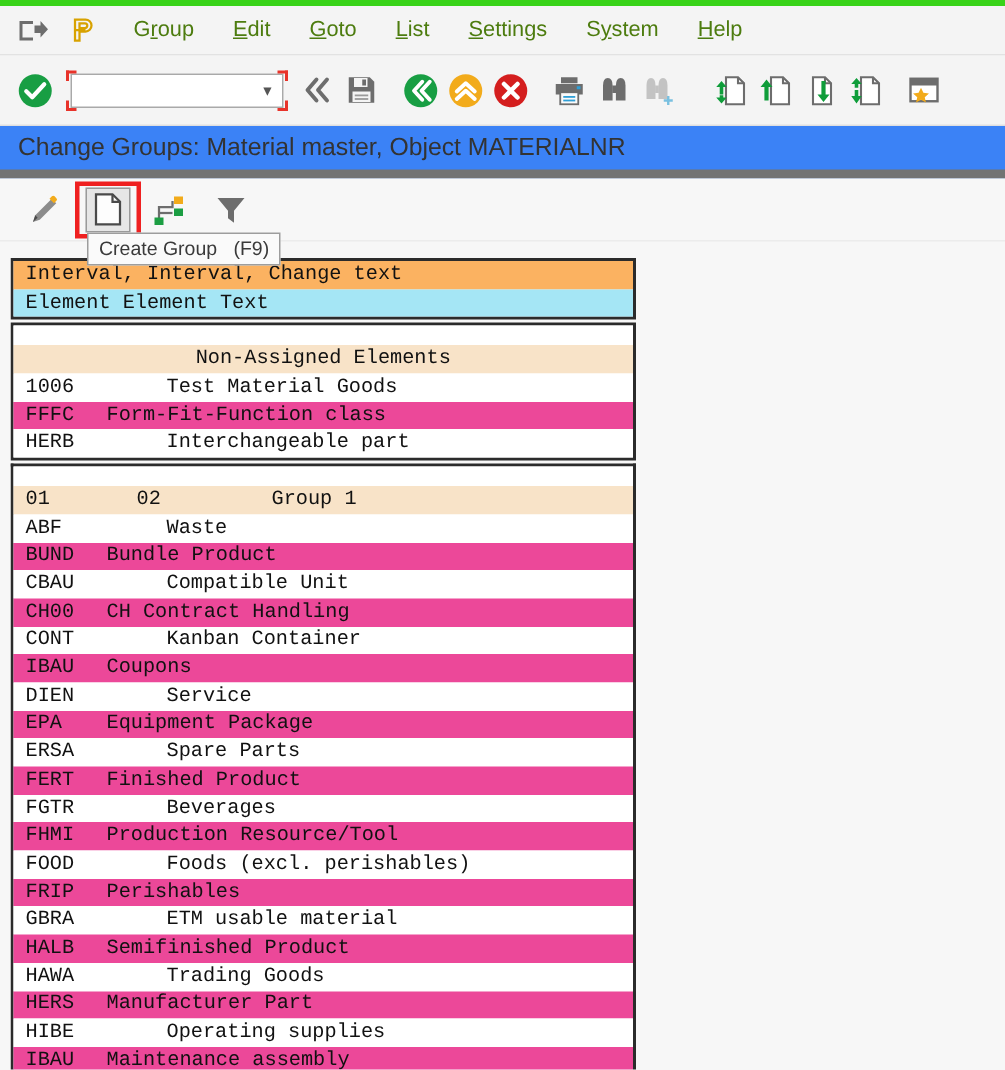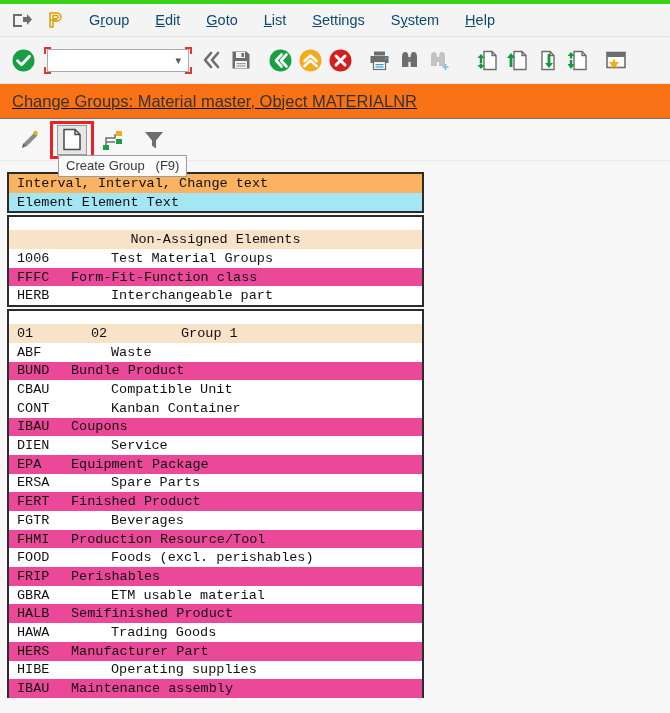--- a/index.html
+++ b/index.html
@@ -22,21 +22,21 @@
     border-bottom: 1px solid #e2e2e2;
     padding-left: 8px;
   }
   .menu-sys-icon {
     width: 28px; height: 22px;
     display: flex; align-items: center; justify-content: center;
     margin-right: 6px;
   }
   .menu-item {
     font-size: 14.5px;
-    color: #0c4a6e;
+    color: #4d7c0f;
     padding: 2px 13px;
     white-space: nowrap;
     cursor: default;
   }
   .menu-item u { text-decoration: underline; }
 
   
   .toolbar {
     height: 47px;
     background: #f4f4f4;
@@ -68,25 +68,24 @@
   .cmdfield .cr { position: absolute; width: 7px; height: 7px; }
   .cmdfield .cr.tl { left: 0; top: 0; border-left: 2px solid #e8332a; border-top: 2px solid #e8332a; }
   .cmdfield .cr.tr { right: 0; top: 0; border-right: 2px solid #e8332a; border-top: 2px solid #e8332a; }
   .cmdfield .cr.bl { left: 0; bottom: 0; border-left: 2px solid #e8332a; border-bottom: 2px solid #e8332a; }
   .cmdfield .cr.br { right: 0; bottom: 0; border-right: 2px solid #e8332a; border-bottom: 2px solid #e8332a; }
   .tb-gap { width: 9px; flex: none; }
 
   
   .titlebar {
     height: 35px;
-    background: #f97316;
+    background: #3b82f6;
     display: flex; align-items: center;
     padding-left: 12px;
-    border-bottom: 1px solid #737373;
-    text-decoration: underline;
+    border-bottom: 6px solid #737373;
   }
   .titlebar .t {
     font-size: 16.5px; color: #333;
   }
 
   
   .apptoolbar {
     height: 42px;
     background: #f7f7f7;
     display: flex; align-items: center;
@@ -387,37 +386,38 @@
       <span class="full">Element Element Text</span>
     </div>
   </div>
 
   <div class="panel second">
     <div class="row spacer"></div>
     <div class="row hdr-peach">
       <span>Non-Assigned Elements</span>
     </div>
     <div id="na-rows">
-        <div class="row odd"><span class="c-key">1006</span><span class="c-txt">Test Material Groups</span></div>
+        <div class="row odd"><span class="c-key">1006</span><span class="c-txt">Test Material Goods</span></div>
         <div class="row even"><span class="c-key">FFFC</span><span class="c-txt">Form-Fit-Function class</span></div>
         <div class="row odd"><span class="c-key">HERB</span><span class="c-txt">Interchangeable part</span></div>
       </div>
   </div>
 
   <div class="panel third">
     <div class="row spacer"></div>
     <div class="row hdr-peach2">
       <span class="grp-a">01</span>
       <span class="grp-b">02</span>
       <span class="grp-c">Group 1</span>
     </div>
     <div id="grp-rows">
         <div class="row odd"><span class="c-key">ABF</span><span class="c-txt">Waste</span></div>
         <div class="row even"><span class="c-key">BUND</span><span class="c-txt">Bundle Product</span></div>
         <div class="row odd"><span class="c-key">CBAU</span><span class="c-txt">Compatible Unit</span></div>
+        <div class="row even"><span class="c-key">CH00</span><span class="c-txt">CH Contract Handling</span></div>
         <div class="row odd"><span class="c-key">CONT</span><span class="c-txt">Kanban Container</span></div>
         <div class="row even"><span class="c-key">IBAU</span><span class="c-txt">Coupons</span></div>
         <div class="row odd"><span class="c-key">DIEN</span><span class="c-txt">Service</span></div>
         <div class="row even"><span class="c-key">EPA</span><span class="c-txt">Equipment Package</span></div>
         <div class="row odd"><span class="c-key">ERSA</span><span class="c-txt">Spare Parts</span></div>
         <div class="row even"><span class="c-key">FERT</span><span class="c-txt">Finished Product</span></div>
         <div class="row odd"><span class="c-key">FGTR</span><span class="c-txt">Beverages</span></div>
         <div class="row even"><span class="c-key">FHMI</span><span class="c-txt">Production Resource/Tool</span></div>
         <div class="row odd"><span class="c-key">FOOD</span><span class="c-txt">Foods (excl. perishables)</span></div>
         <div class="row even"><span class="c-key">FRIP</span><span class="c-txt">Perishables</span></div>

